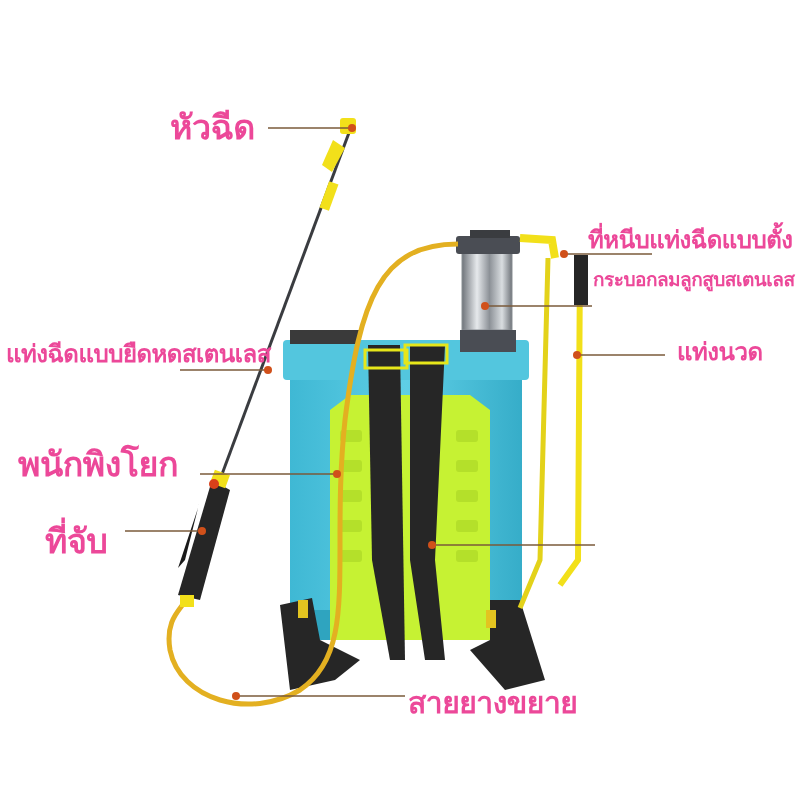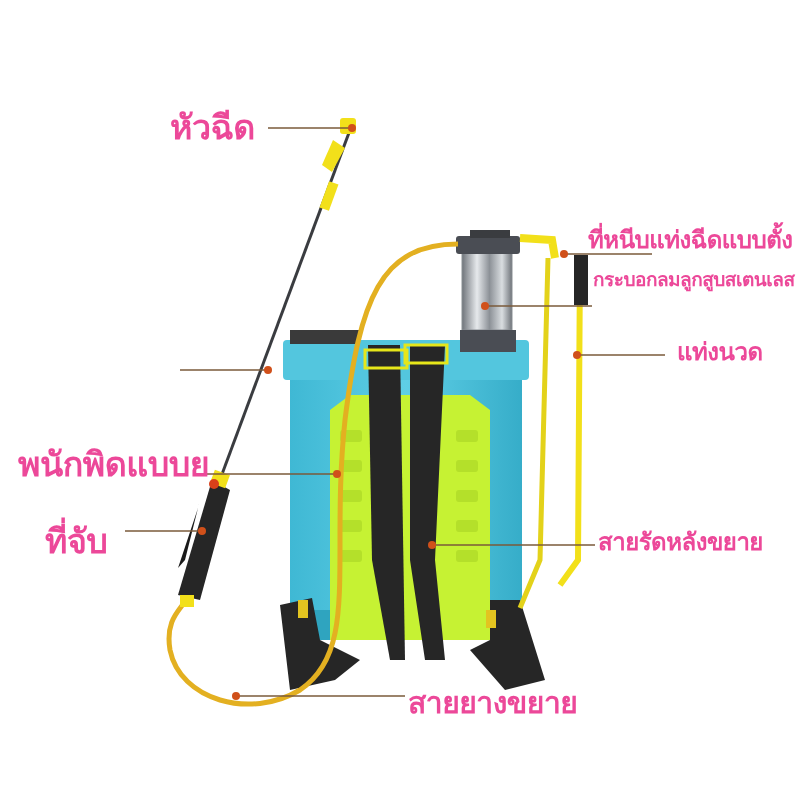--- a/index.html
+++ b/index.html
@@ -115,18 +115,18 @@
       <circle cx="337" cy="474" r="4"></circle>
       <circle cx="202" cy="531" r="4"></circle>
       <circle cx="432" cy="545" r="4"></circle>
       <circle cx="236" cy="696" r="4"></circle>
     </g>
   </svg>
 
   <div class="label l-xl" style="left:170px;top:110px;">หัวฉีด</div>
   <div class="label l-md" style="left:552px;top:228px;margin-left:36px;">ที่หนีบแท่งฉีดแบบตั้ง</div>
   <div class="label l-sm" style="left:593px;top:270px;">กระบอกลมลูกสูบสเตนเลส</div>
+  <div class="label l-md" style="left:6px;top:342px;">แท่งฉีดแบบยืดหดสเตนเลส</div>
   <div class="label l-md" style="left:677px;top:340px;">แท่งนวด</div>
-  <div class="label l-xl" style="left:18px;top:447px;">พนักพิดแบบย</div>
+  <div class="label l-xl" style="left:18px;top:447px;">พนักพิงโยก</div>
   <div class="label l-xl" style="left:45px;top:524px;">ที่จับ</div>
-  <div class="label l-md" style="left:598px;top:530px;">สายรัดหลังขยาย</div>
   <div class="label l-lg" style="left:408px;top:688px;">สายยางขยาย</div>
 </div>
 
 </body></html>

